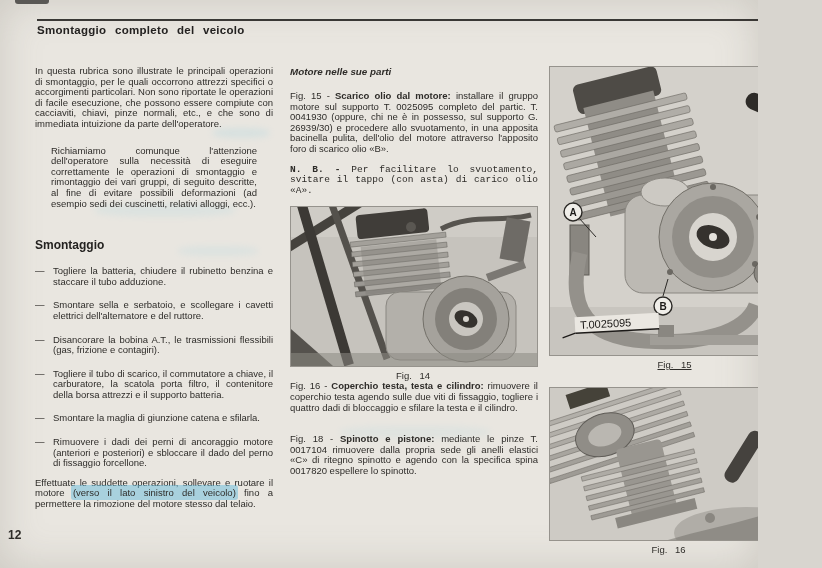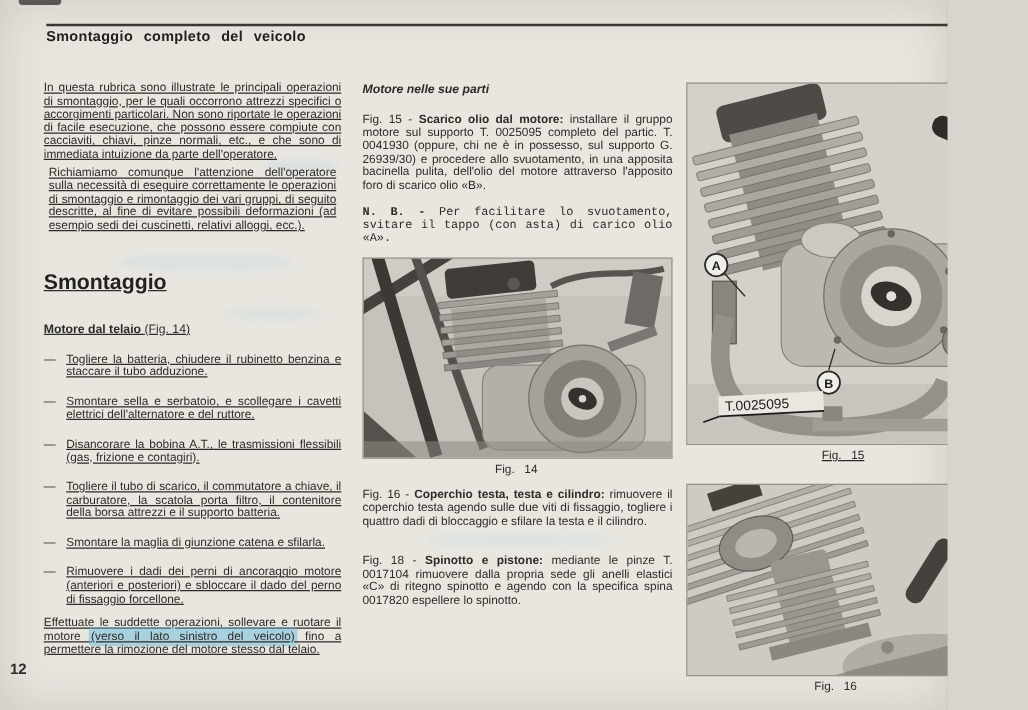--- a/index.html
+++ b/index.html
@@ -10,24 +10,24 @@
     color:#2e2c29;
     box-shadow:inset 0 0 40px rgba(120,115,105,.25);
   }
   .txt{font-size:9.5px;line-height:10.6px;text-align:justify;}
   b,.b{font-weight:bold;}
   
   .rule{position:absolute;left:37px;top:19px;width:758px;height:2px;background:#3a3835;}
   .title{position:absolute;left:37px;top:24px;font-size:11.5px;font-weight:bold;word-spacing:5px;letter-spacing:.3px;color:#232120;}
   .corner-mark{position:absolute;left:15px;top:0;width:34px;height:4px;background:#43423f;border-radius:0 0 3px 3px;opacity:.85;}
   
-  .col-left{position:absolute;left:35px;top:66px;width:238px;text-decoration:underline;}
+  .col-left{position:absolute;left:35px;top:66px;width:238px;}
   .col-mid{position:absolute;left:290px;top:66px;width:248px;}
   .col-right{position:absolute;left:549px;top:66px;width:252px;}
-  .h-section{font-size:17px;font-weight:bold;margin:0;color:#242220;}
+  .h-section{font-size:12px;font-weight:bold;margin:0;color:#242220;}
   .h-sub{font-size:9.8px;margin:0;}
   .para{margin:0 0 10px 0;}
   ul.dashlist{list-style:none;margin:0;padding:0;}
   ul.dashlist li{position:relative;padding-left:18px;margin-bottom:13px;}
   ul.dashlist li .dash{position:absolute;left:0;top:0;}
   .pagenum{position:absolute;left:8px;top:528px;font-size:12px;font-weight:bold;color:#2e2c29;}
   .caption{font-size:9.5px;word-spacing:5px;text-align:center;margin-top:3px;color:#2e2c29;}
   .photo{border:1px solid #96938d;display:block;background:#cfccc6;}
   .hl{background:rgba(88,185,220,.45);box-shadow:0 0 0 2px rgba(88,185,220,.45);border-radius:1px;}
   .bleed{position:absolute;background:#6fc4de;filter:blur(3px);border-radius:40%;pointer-events:none;}
@@ -42,25 +42,24 @@
   <div class="rule"></div>
   <div class="title">Smontaggio completo del veicolo</div>
 
   <div class="bleed" style="left:212px;top:128px;width:58px;height:10px;opacity:.14;"></div>
   <div class="bleed" style="left:95px;top:203px;width:140px;height:14px;opacity:.10;"></div>
   <div class="bleed" style="left:178px;top:246px;width:80px;height:10px;opacity:.10;"></div>
   <div class="bleed" style="left:340px;top:426px;width:150px;height:12px;opacity:.08;"></div>
 
   <div class="col-left">
     <p class="txt" style="margin:0;">In questa rubrica sono illustrate le principali operazioni di smontaggio, per le quali occorrono attrezzi specifici o accorgimenti particolari. Non sono riportate le operazioni di facile esecuzione, che possono essere compiute con cacciaviti, chiavi, pinze normali, etc., e che sono di immediata intuizione da parte dell'operatore.</p>
-    <p class="txt" style="margin:4px;">Richiamiamo comunque l'attenzione dell'operatore sulla necessità di eseguire correttamente le operazioni di smontaggio e rimontaggio dei vari gruppi, di seguito descritte, al fine di evitare possibili deformazioni (ad esempio sedi dei cuscinetti, relativi alloggi, ecc.).</p>
+    <p class="txt" style="margin:16px;">Richiamiamo comunque l'attenzione dell'operatore sulla necessità di eseguire correttamente le operazioni di smontaggio e rimontaggio dei vari gruppi, di seguito descritte, al fine di evitare possibili deformazioni (ad esempio sedi dei cuscinetti, relativi alloggi, ecc.).</p>
 
     <h2 class="h-section" style="margin-top:29px;">Smontaggio</h2>
 
-    <p class="h-sub" style="margin-top:22px;"><b>Motore dal telaio</b><span> (Fig. 14)</span></p>
 
     <ul class="dashlist txt" style="margin-top:14px;">
       <li><span class="dash">—</span><span>Togliere la batteria, chiudere il rubinetto benzina e staccare il tubo adduzione.</span></li>
       <li><span class="dash">—</span><span>Smontare sella e serbatoio, e scollegare i cavetti elettrici dell'alternatore e del ruttore.</span></li>
       <li><span class="dash">—</span><span>Disancorare la bobina A.T., le trasmissioni flessibili (gas, frizione e contagiri).</span></li>
       <li><span class="dash">—</span><span>Togliere il tubo di scarico, il commutatore a chiave, il carburatore, la scatola porta filtro, il contenitore della borsa attrezzi e il supporto batteria.</span></li>
       <li><span class="dash">—</span><span>Smontare la maglia di giunzione catena e sfilarla.</span></li>
       <li style="margin-bottom:0;"><span class="dash">—</span><span>Rimuovere i dadi dei perni di ancoraggio motore (anteriori e posteriori) e sbloccare il dado del perno di fissaggio forcellone.</span></li>
     </ul>
 
@@ -100,21 +99,21 @@
       <ellipse cx="175" cy="112" rx="12" ry="8" fill="#35322e" transform="rotate(25 175 112)"></ellipse>
       <circle cx="175" cy="112" r="3" fill="#d8d5cf"></circle>
       <rect x="212" y="12" width="24" height="42" fill="#6e6b66" transform="rotate(10 224 33)"></rect>
       <path d="M 0,122 L 42,159 L 0,159 Z" fill="#55524d"></path>
       <rect x="0" y="146" width="246" height="13" fill="#8d8a84" opacity=".55"></rect>
       <circle cx="120" cy="20" r="5" fill="#5a5752"></circle>
       <rect x="195" y="60" width="40" height="8" fill="#7b7873" transform="rotate(-20 215 64)"></rect>
     </svg>
     <div class="caption" style="width:246px;">Fig. 14</div>
 
-    <p class="txt para" style="margin-top:10px;"><span>Fig. 16 - </span><b>Coperchio testa, testa e cilindro:</b><span> rimuovere il coperchio testa agendo sulle due viti di fissaggio, togliere i quattro dadi di bloccaggio e sfilare la testa e il cilindro.</span></p>
+    <p class="txt para" style=""><span>Fig. 16 - </span><b>Coperchio testa, testa e cilindro:</b><span> rimuovere il coperchio testa agendo sulle due viti di fissaggio, togliere i quattro dadi di bloccaggio e sfilare la testa e il cilindro.</span></p>
 
 
     <p class="txt para" style="margin-top:21px;"><span>Fig. 18 - </span><b>Spinotto e pistone:</b><span> mediante le pinze T. 0017104 rimuovere dalla propria sede gli anelli elastici «C» di ritegno spinotto e agendo con la specifica spina 0017820 espellere lo spinotto.</span></p>
   </div>
 
   <div class="col-right">
     <div class="fig15-wrap">
 
       <svg class="photo" width="251" height="288" viewBox="0 0 251 288">
         <rect width="251" height="288" fill="#d4d1cb"></rect>

